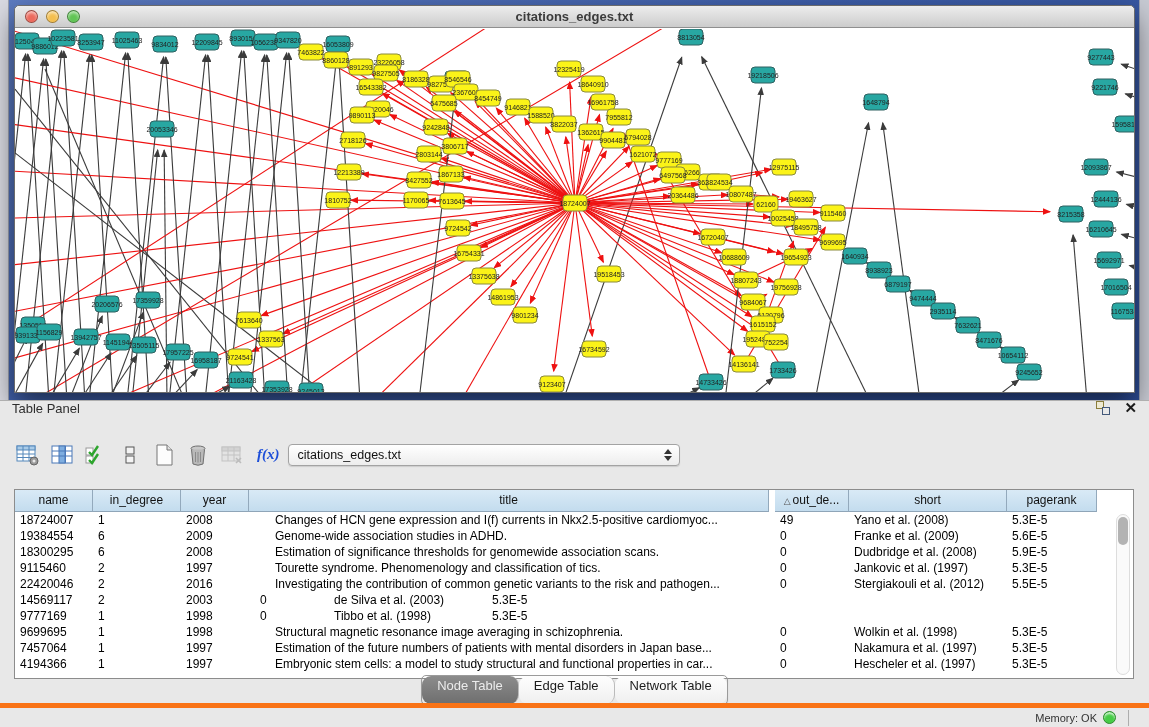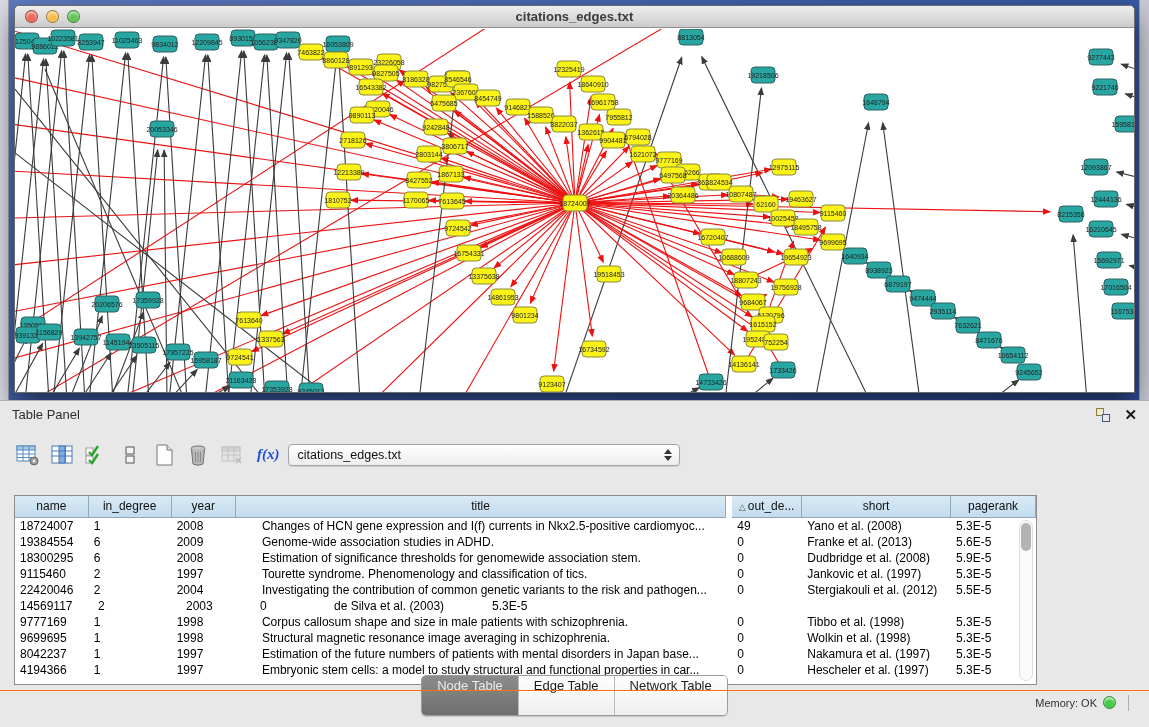--- a/index.html
+++ b/index.html
@@ -15,59 +15,59 @@
   .titlebar { height:22px; background:linear-gradient(#EDEDED,#CCCCCC); border-bottom:1px solid #8F8F8F; border-radius:5px 5px 0 0; position:relative; }
   .tl-buttons { position:absolute; left:10px; top:4px; display:flex; gap:8px; }
   .tl { width:13px; height:13px; border-radius:50%; border:1px solid rgba(0,0,0,.35); box-shadow:inset 0 2px 3px rgba(255,255,255,.6); }
   .win-title { text-align:center; font-size:13px; font-weight:bold; color:#3B3B3B; line-height:21px; }
   .canvas { position:absolute; top:23px; left:0; width:1119px; height:363px; overflow:hidden; background:#fff; }
   .canvas svg { position:absolute; left:0; top:0; }
   .canvas svg text { font-family:"Liberation Sans",sans-serif; }
 
   
   .table-panel { position:absolute; top:400px; left:0; width:1149px; height:327px; background:#E8E8E8; border-top:1px solid #AFAFAF; }
-  .panel-titlebar { position:absolute; top:0; left:0; right:0; height:27px; display:flex; align-items:center; padding:0 12px; }
+  .panel-titlebar { position:absolute; top:0; left:0; right:0; height:27px; display:flex; padding:0 12px; }
   .panel-title { font-size:13px; color:#2E2E2E; }
   .panel-titlebar .spacer { flex:1; }
   .float-icon { position:relative; width:14px; height:14px; margin-right:14px; cursor:pointer; }
   .float-icon .sq1 { position:absolute; left:0; top:0; width:8px; height:8px; border:1px solid #8B7D3A; background:#EFEAD2; }
   .float-icon .sq2 { position:absolute; right:0; bottom:0; width:8px; height:8px; border:1px solid #44597A; background:#E8E8E8; }
   .close-icon { font-size:15px; font-weight:bold; color:#1A1A1A; cursor:pointer; line-height:14px; }
 
   .toolbar { position:absolute; top:27px; left:0; right:0; height:53px; display:flex; align-items:center; padding-left:13px; }
   .tb-icon { width:30px; height:26px; display:flex; align-items:center; justify-content:center; margin-right:4px; cursor:pointer; }
   .tb-icon.disabled { opacity:.45; cursor:default; }
   .fx { font-family:"Liberation Serif",serif; font-style:italic; font-weight:bold; font-size:15px; color:#1d4ed8; margin:0 8px 0 6px; cursor:pointer; }
   .combo { width:392px; height:22px; border:1px solid #A3A3A3; border-radius:4px; background:linear-gradient(#FFFFFF,#EDEDED);
     display:flex; align-items:center; font-size:12.5px; color:#111; box-shadow:0 1px 1px rgba(0,0,0,.12); cursor:pointer; }
   .combo-text { flex:1; padding-left:9px; }
   .combo-arrows { width:18px; display:flex; flex-direction:column; align-items:center; gap:2px; padding-right:4px; }
   .tri-up { width:0; height:0; border-left:4px solid transparent; border-right:4px solid transparent; border-bottom:5px solid #333; }
   .tri-down { width:0; height:0; border-left:4px solid transparent; border-right:4px solid transparent; border-top:5px solid #333; }
 
-  .table-wrap { position:absolute; left:14px; top:94px; width:1023px; height:190px; background:#fff; border:1px solid #8C8C8C; overflow:hidden; }
+  .table-wrap { position:absolute; left:14px; top:88px; width:1120px; height:190px; background:#fff; border:1px solid #8C8C8C; overflow:hidden; }
   .thead { display:flex; height:22px; }
   .th { background:linear-gradient(#D9EAF6,#C3DCEE); border-right:1px solid #93A9BC; border-bottom:1px solid #8FA5B8;
     font-size:12px; color:#111; text-align:center; line-height:21px; overflow:hidden; white-space:nowrap; cursor:pointer; }
   .sort-tri { font-size:9px; color:#555; margin-right:2px; }
   .trow { display:flex; height:16px; font-size:12px; color:#000; }
   .td { overflow:hidden; white-space:nowrap; padding-left:5px; line-height:16px; }
   .c0{width:78px;} .c1{width:88px;} .c2{width:68px;} .c3{width:520px;} .c4{width:74px;margin-left:6px;} .c5{width:158px;} .c6{width:90px;}
   .td.c3 { padding-left:26px; }
   .vscroll { position:absolute; top:24px; right:3px; bottom:3px; width:14px; background:#FAFAFA; border:1px solid #DDD; border-radius:7px; }
   .vthumb { position:absolute; top:2px; left:1px; width:10px; height:28px; background:#B3B3B3; border-radius:6px; cursor:pointer; }
 
   .tabs-row { position:absolute; top:274px; left:0; width:100%; display:flex; justify-content:center; }
   .tabs { display:flex; border:1px solid #9B9B9B; border-radius:5px; overflow:hidden; box-shadow:0 1px 1px rgba(0,0,0,.15); }
-  .tab { padding:0 15px; height:39px; line-height:20px; font-size:13px; color:#1c1c1c; background:linear-gradient(#FEFEFE,#EFEFEF);
-    border-right:1px solid #BBB; cursor:pointer; }
+  .tab { padding:0 15px; height:28px; line-height:20px; font-size:13px; color:#1c1c1c; background:linear-gradient(#FEFEFE,#EFEFEF);
+    border-right:1px solid #BBB; cursor:pointer;border-radius:9px; }
   .tab:last-child { border-right:none; }
   .tab.selected { background:linear-gradient(#8C8C8C,#6E6E6E); color:#ECECEC; }
 
-  .status-bar { position:absolute; bottom:13px; left:0; width:100%; height:24px; border-top:1px solid #f97316;
+  .status-bar { position:absolute; bottom:0; left:0; width:100%; height:24px; border-top:5px solid #f97316;
     display:flex; align-items:center; justify-content:flex-end; }
   .mem-label { font-size:11px; color:#333; margin-right:6px; }
   .mem-dot { width:13px; height:13px; border-radius:50%; border:1px solid #2E8B2E; box-shadow:inset 0 2px 2px rgba(255,255,255,.7); cursor:pointer; }
   .status-divider { width:1px; height:16px; background:#ADADAD; margin:0 8px 0 12px; }
   .corner-pad { width:12px; }
 </style>
 </head>
 <body>
 
 <div class="desktop">
@@ -844,78 +844,77 @@
           <div class="td c4">49</div>
           <div class="td c5">Yano et al. (2008)</div>
           <div class="td c6">5.3E-5</div>
         </div>
         <div class="trow">
           <div class="td c0">19384554</div>
           <div class="td c1">6</div>
           <div class="td c2">2009</div>
           <div class="td c3">Genome-wide association studies in ADHD.</div>
           <div class="td c4">0</div>
-          <div class="td c5">Franke et al. (2013)</div>
+          <div class="td c5">Franke et al. (2009)</div>
           <div class="td c6">5.6E-5</div>
         </div>
         <div class="trow">
           <div class="td c0">18300295</div>
           <div class="td c1">6</div>
           <div class="td c2">2008</div>
-          <div class="td c3">Estimation of significance thresholds for genomewide association stem.</div>
+          <div class="td c3">Estimation of significance thresholds for genomewide association scans.</div>
           <div class="td c4">0</div>
           <div class="td c5">Dudbridge et al. (2008)</div>
           <div class="td c6">5.9E-5</div>
         </div>
         <div class="trow">
           <div class="td c0">9115460</div>
           <div class="td c1">2</div>
           <div class="td c2">1997</div>
           <div class="td c3">Tourette syndrome. Phenomenology and classification of tics.</div>
           <div class="td c4">0</div>
           <div class="td c5">Jankovic et al. (1997)</div>
           <div class="td c6">5.3E-5</div>
         </div>
         <div class="trow">
           <div class="td c0">22420046</div>
           <div class="td c1">2</div>
-          <div class="td c2">2004</div>
+          <div class="td c2">2016</div>
           <div class="td c3">Investigating the contribution of common genetic variants to the risk and pathogen...</div>
           <div class="td c4">0</div>
           <div class="td c5">Stergiakouli et al. (2012)</div>
           <div class="td c6">5.5E-5</div>
         </div>
         <div class="trow">
           <div class="td c0">14569117</div>
           <div class="td c1">2</div>
           <div class="td c2">2003</div>
           <div class="td c4">0</div>
           <div class="td c5">de Silva et al. (2003)</div>
           <div class="td c6">5.3E-5</div>
         </div>
         <div class="trow">
           <div class="td c0">9777169</div>
           <div class="td c1">1</div>
           <div class="td c2">1998</div>
-          <div class="td c3">Corpus callosum shape and size in male patients with schizophrenia.</div>
           <div class="td c4">0</div>
           <div class="td c5">Tibbo et al. (1998)</div>
           <div class="td c6">5.3E-5</div>
         </div>
         <div class="trow">
           <div class="td c0">9699695</div>
           <div class="td c1">1</div>
           <div class="td c2">1998</div>
           <div class="td c3">Structural magnetic resonance image averaging in schizophrenia.</div>
           <div class="td c4">0</div>
           <div class="td c5">Wolkin et al. (1998)</div>
           <div class="td c6">5.3E-5</div>
         </div>
         <div class="trow">
-          <div class="td c0">8042237</div>
+          <div class="td c0">7457064</div>
           <div class="td c1">1</div>
           <div class="td c2">1997</div>
           <div class="td c3">Estimation of the future numbers of patients with mental disorders in Japan base...</div>
           <div class="td c4">0</div>
           <div class="td c5">Nakamura et al. (1997)</div>
           <div class="td c6">5.3E-5</div>
         </div>
         <div class="trow">
           <div class="td c0">4194366</div>
           <div class="td c1">1</div>

